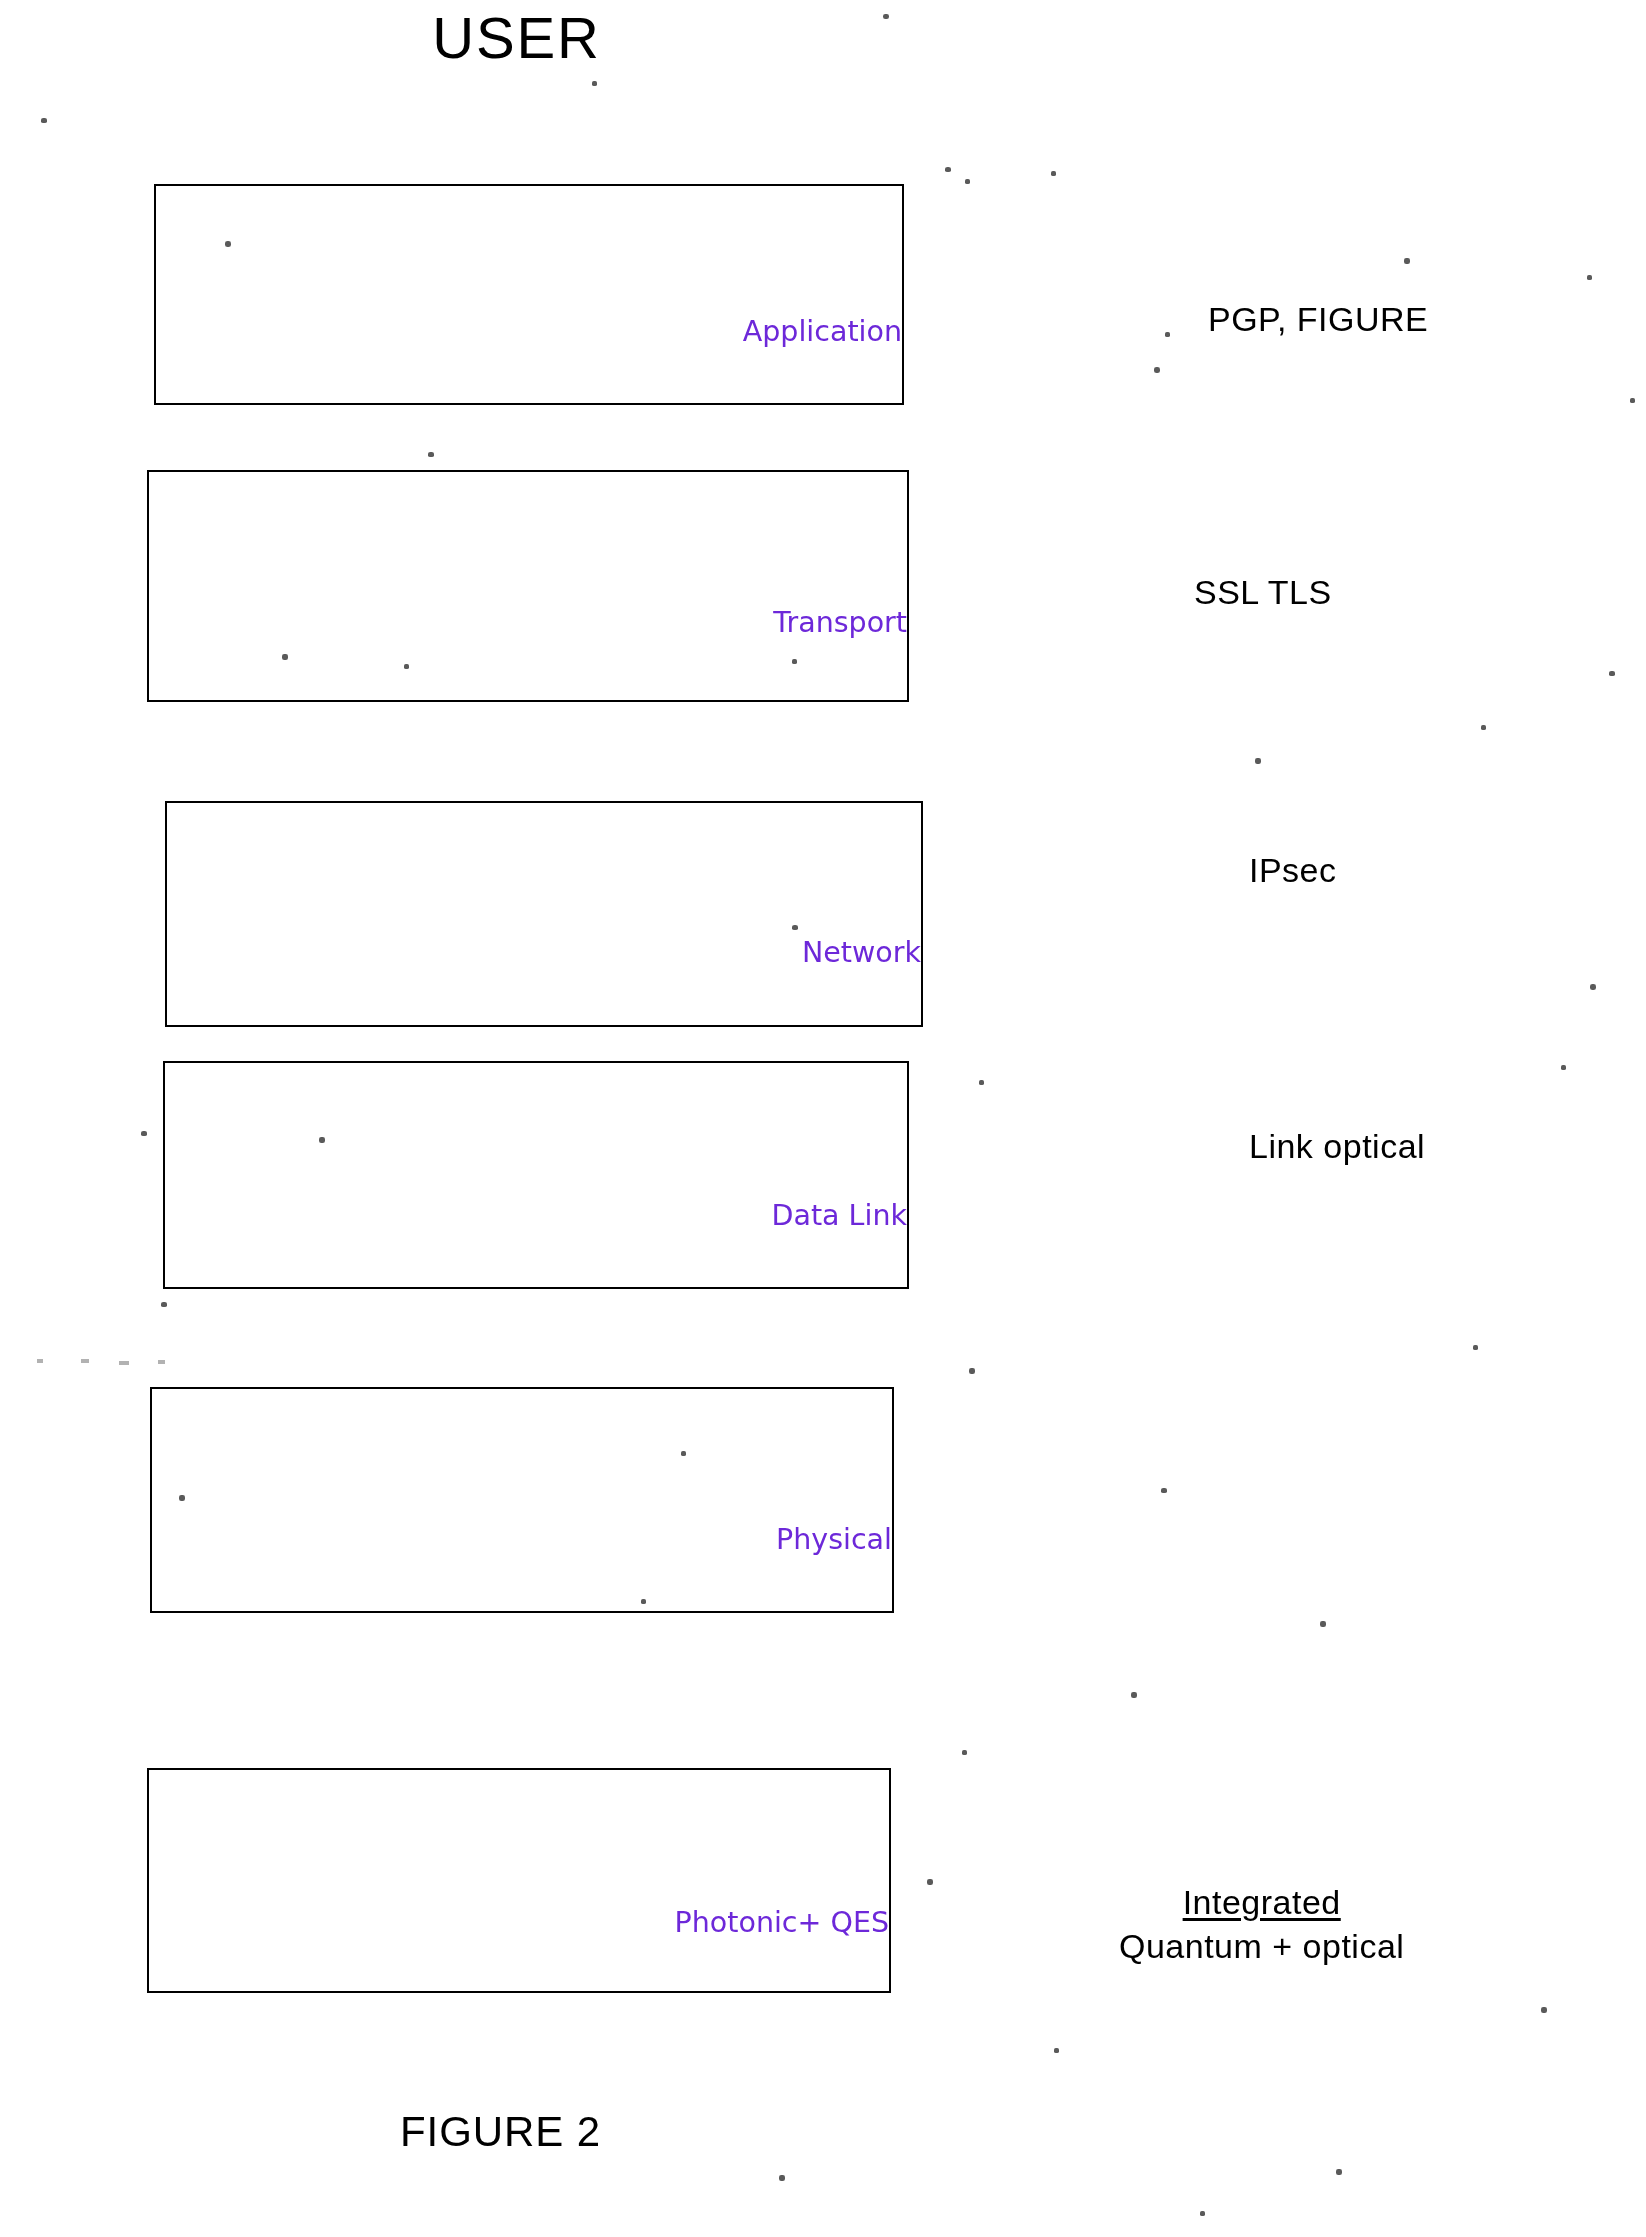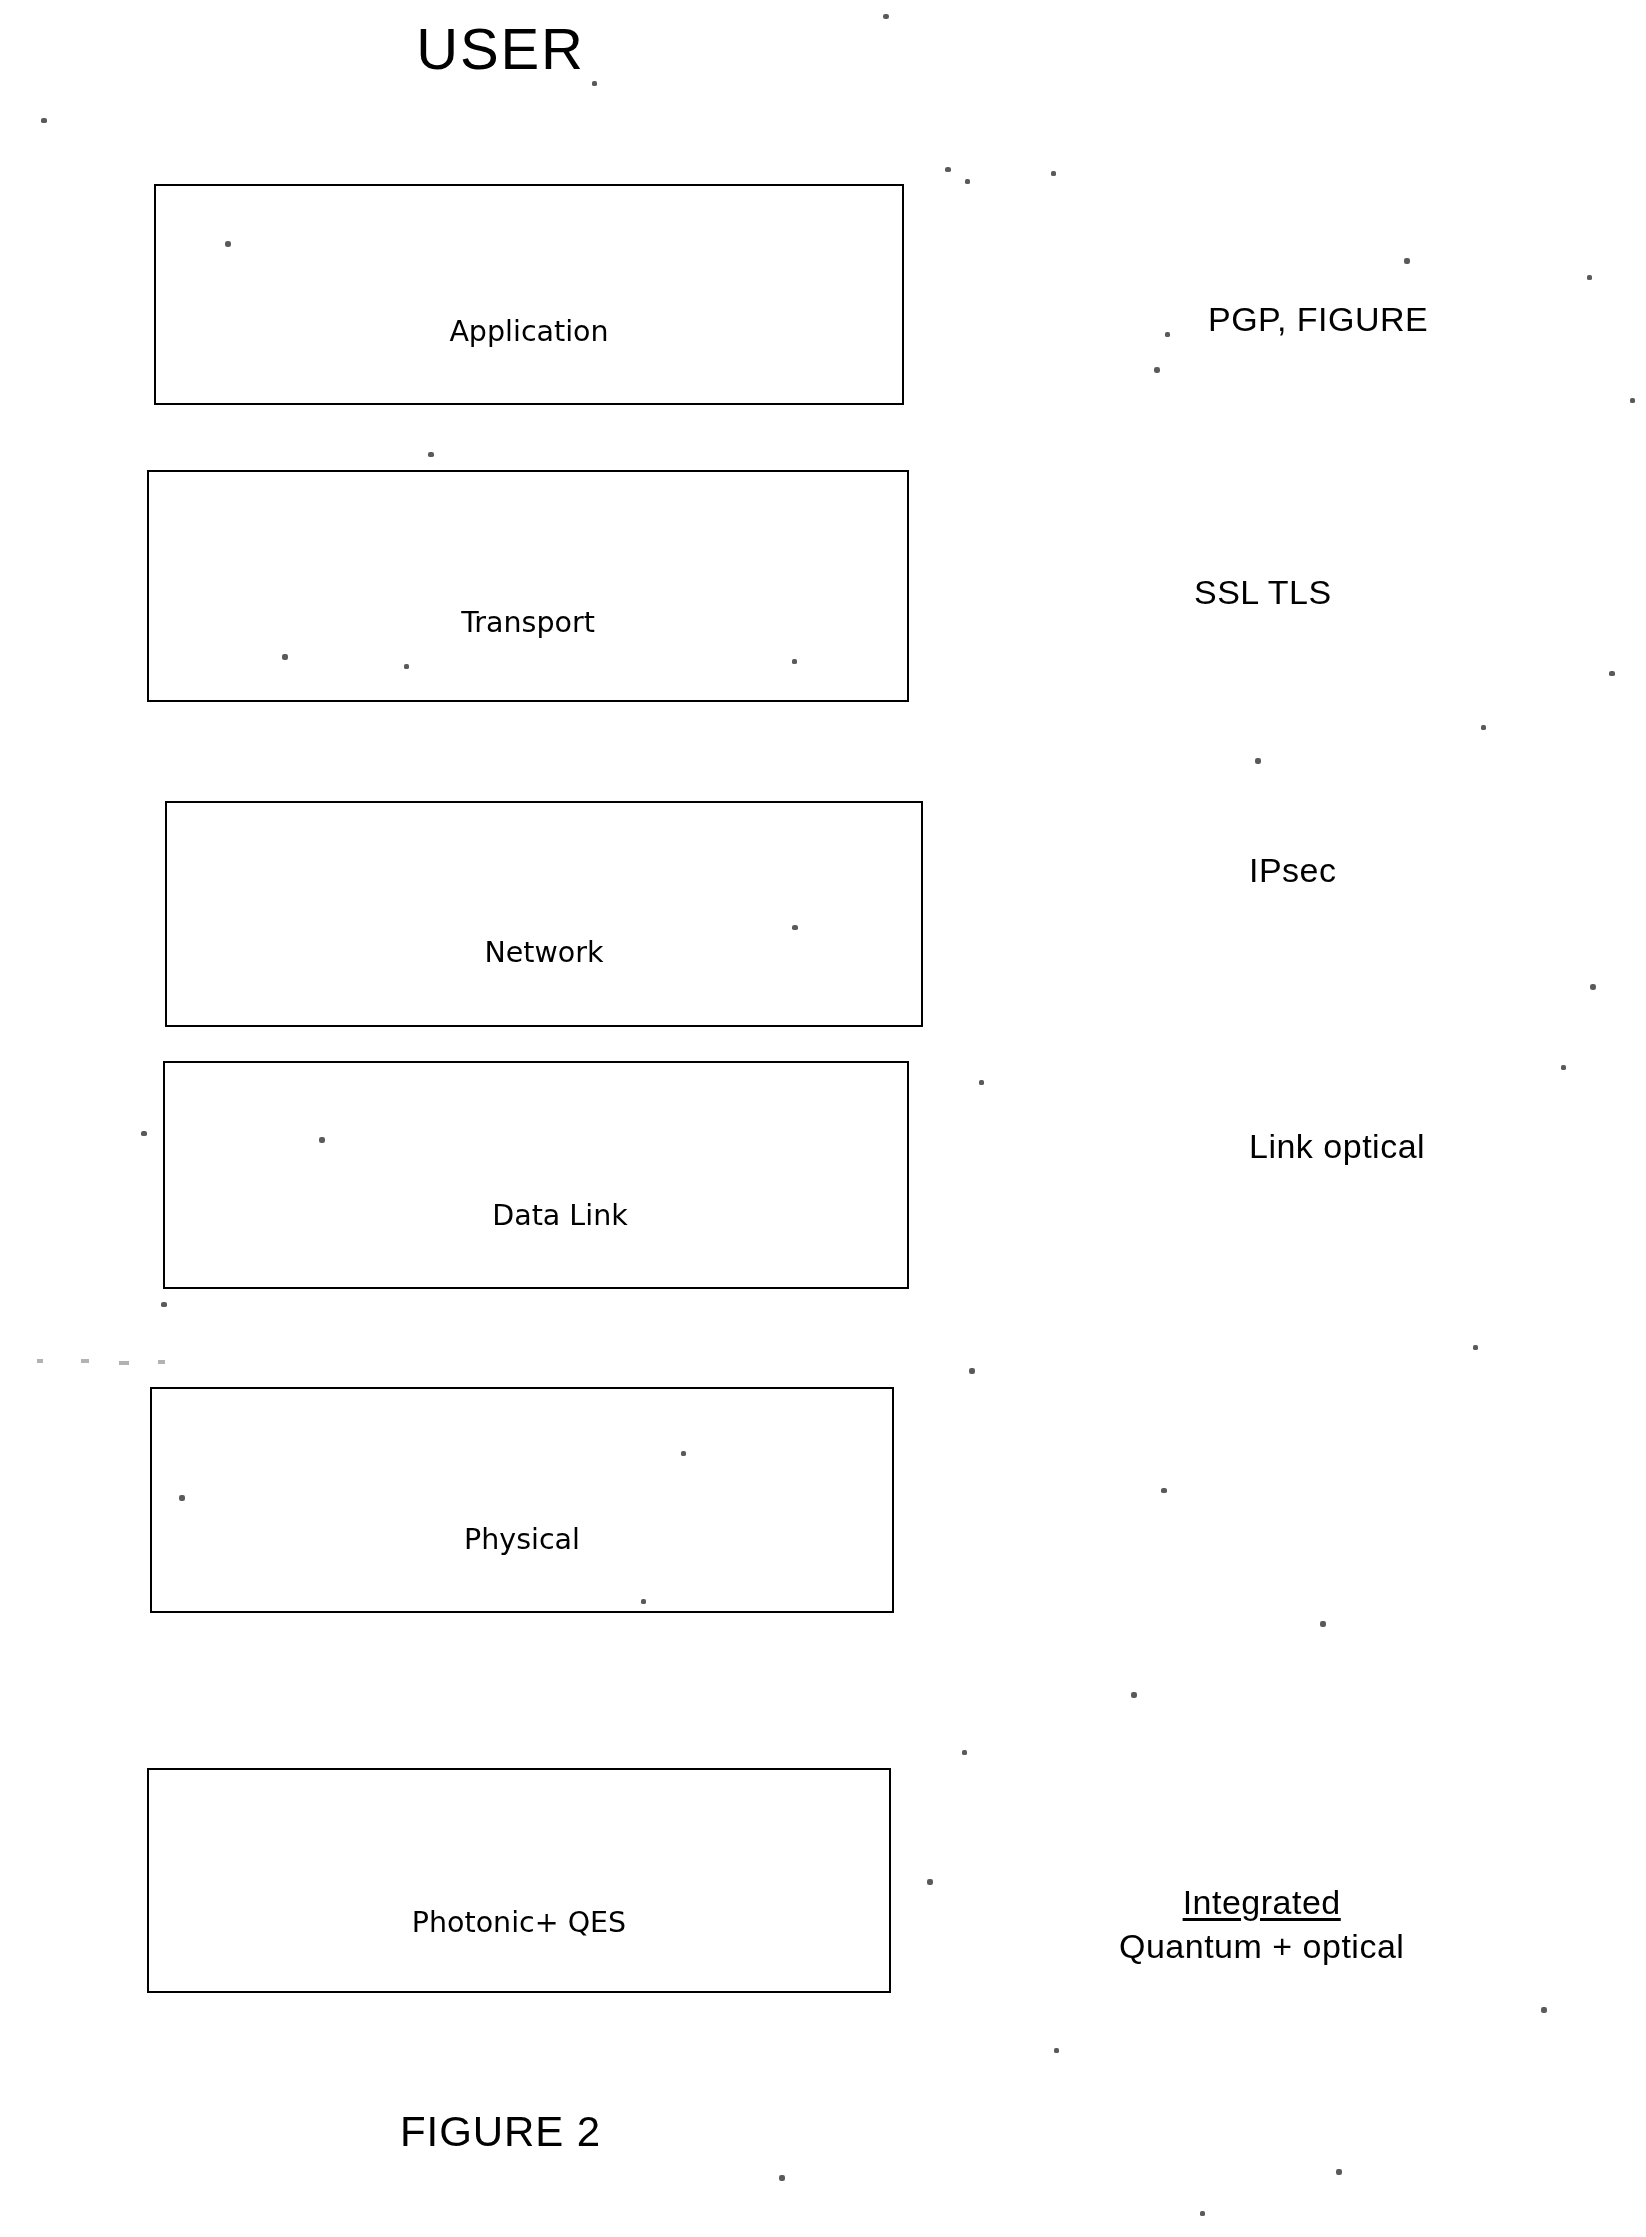--- a/index.html
+++ b/index.html
@@ -31,39 +31,39 @@
     left: 0;
     width: 1001px;
     text-align: center;
     font-family: "Liberation Sans", "DejaVu Sans", sans-serif;
     font-size: 58px;
     font-weight: 400;
     letter-spacing: 1.8px;
     color: #000;
     white-space: nowrap;
   }
-  #title-user { top: 15px; }
+  #title-user { top: 4px; padding-left: 16px; }
   #figure-caption { top: 2108px; font-size: 42px; letter-spacing: 0.9px; }
 
   
   .layer-box {
     position: absolute;
     border: 2.8px solid #000;
     background: #ffffff;
     box-sizing: border-box;
   }
   .layer-box .layer-label {
     position: absolute;
     left: 0;
     right: 0;
-    text-align: center;
+    text-align: right;
     font-family: "DejaVu Sans", "Liberation Sans", sans-serif;
     font-size: 28.5px;
     font-weight: 400;
-    color: #000000;
+    color: #6d28d9;
     white-space: nowrap;
   }
 
   
   .annotation {
     position: absolute;
     font-family: "Liberation Sans", "DejaVu Sans", sans-serif;
     font-size: 34px;
     font-weight: 400;
     color: #000;

